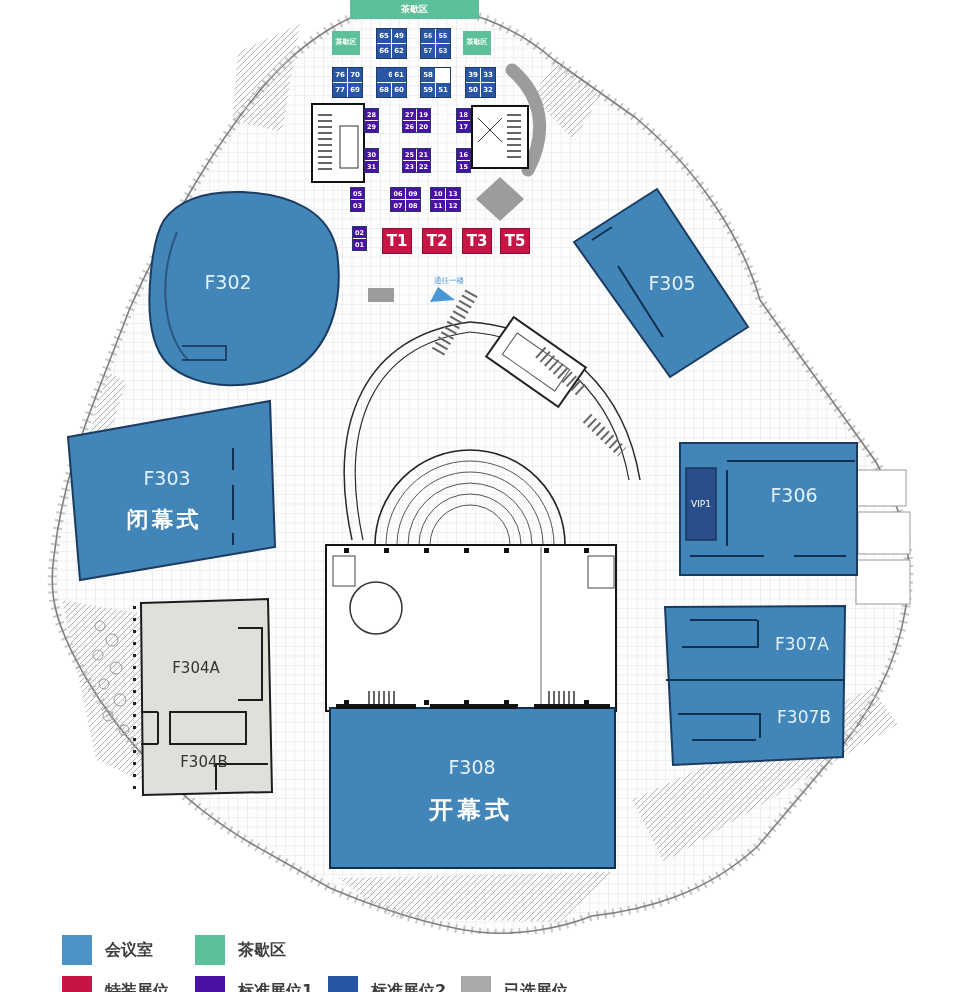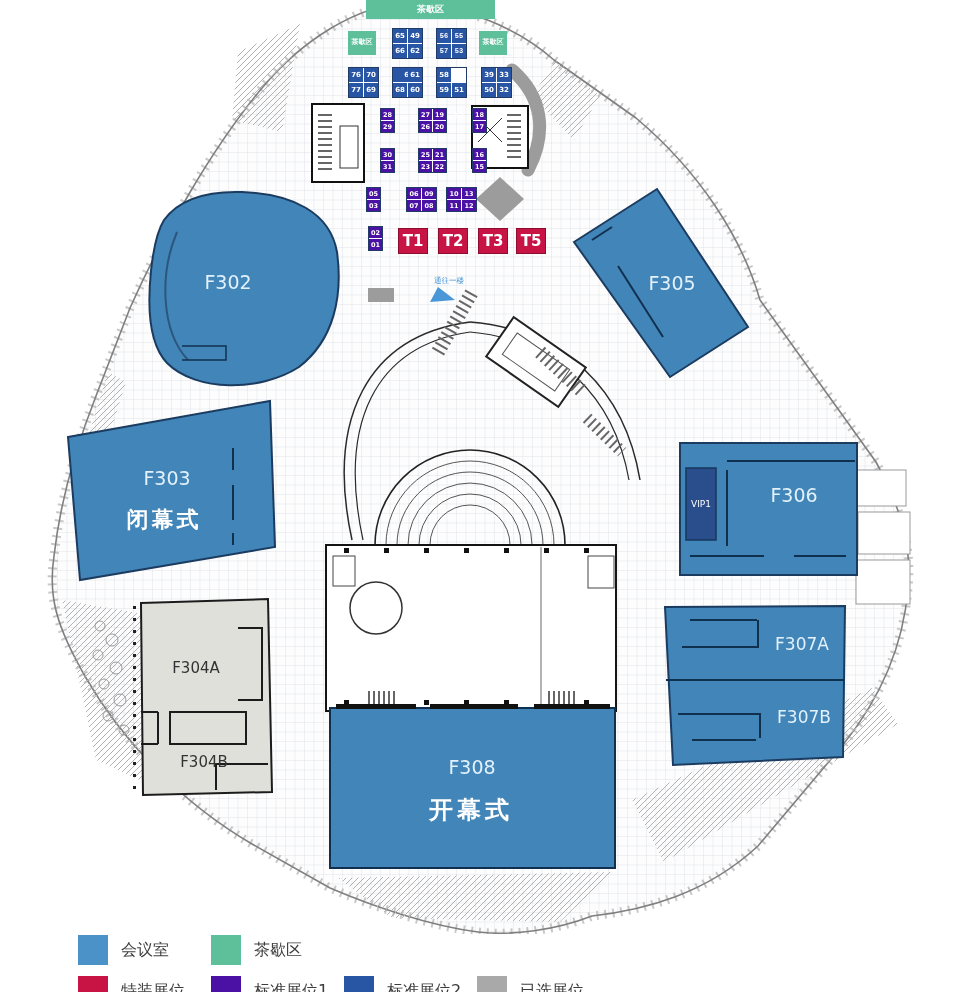--- a/index.html
+++ b/index.html
@@ -1,28 +1,28 @@
 <!DOCTYPE html>
 <html><head>
 <meta charset="utf-8">
 <style>
   html,body{margin:0;padding:0;background:#fff;}
   .stage{position:relative;width:958px;height:992px;background:#fff;overflow:hidden;
          font-family:"DejaVu Sans",sans-serif;}
   .plan-svg{position:absolute;left:0;top:0;}
-  .overlay{position:absolute;left:16px;top:0;width:794px;height:992px;}
+  .overlay{position:absolute;left:0;top:0;width:794px;height:992px;}
   .tea{position:absolute;display:flex;align-items:center;justify-content:center;
        color:#fff;font-weight:bold;text-align:center;line-height:1.05;}
   .booth-group{position:absolute;display:grid;gap:1px;background:#fff;border:1px solid #223a66;}
   .booth-cell{display:flex;align-items:center;justify-content:center;color:#fff;font-weight:bold;}
   .t-booth{position:absolute;display:flex;align-items:center;justify-content:center;
            color:#fff;font-weight:bold;font-size:15px;border:1px solid #8e0c30;}
   .lg-item{position:absolute;display:flex;align-items:center;gap:13px;}
   .sw{width:30px;height:30px;flex:none;}
-  .lg-label{font-size:16px;color:#3c3c3c;white-space:nowrap;}
+  .lg-label{font-size:16px;color:#3c3c3c;white-space:nowrap;font-weight:bold;}
   svg text{font-family:"DejaVu Sans",sans-serif;}
 </style>
 </head>
 <body>
 
 <div class="stage">
 
   <svg class="plan-svg" width="958" height="934" viewBox="0 0 958 934">
     <defs>
       <pattern id="grid" width="9.5" height="9.5" patternUnits="userSpaceOnUse">

